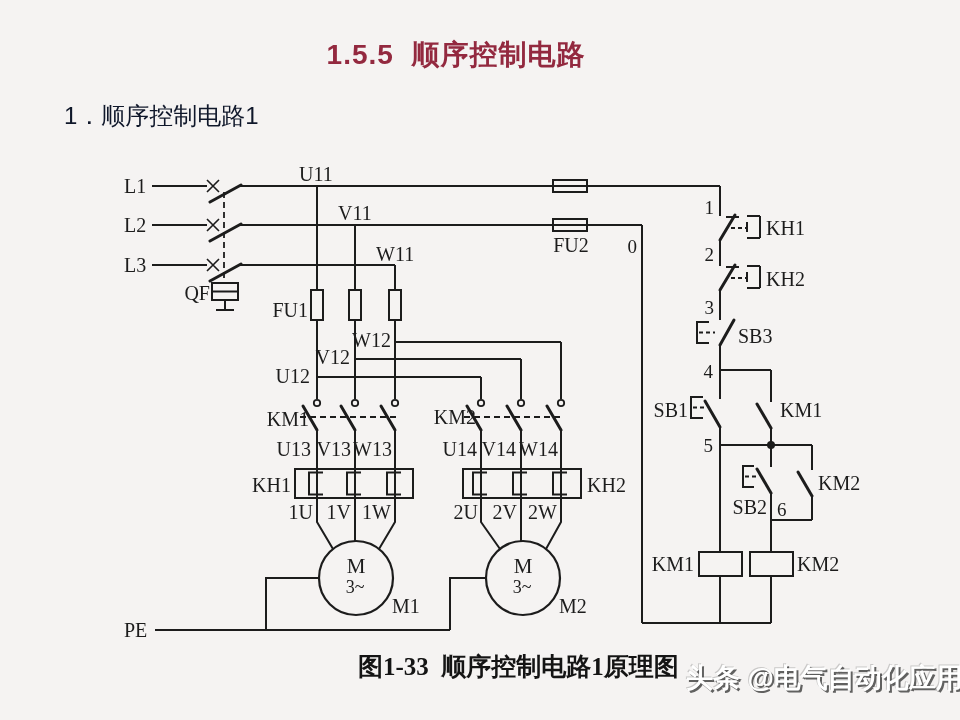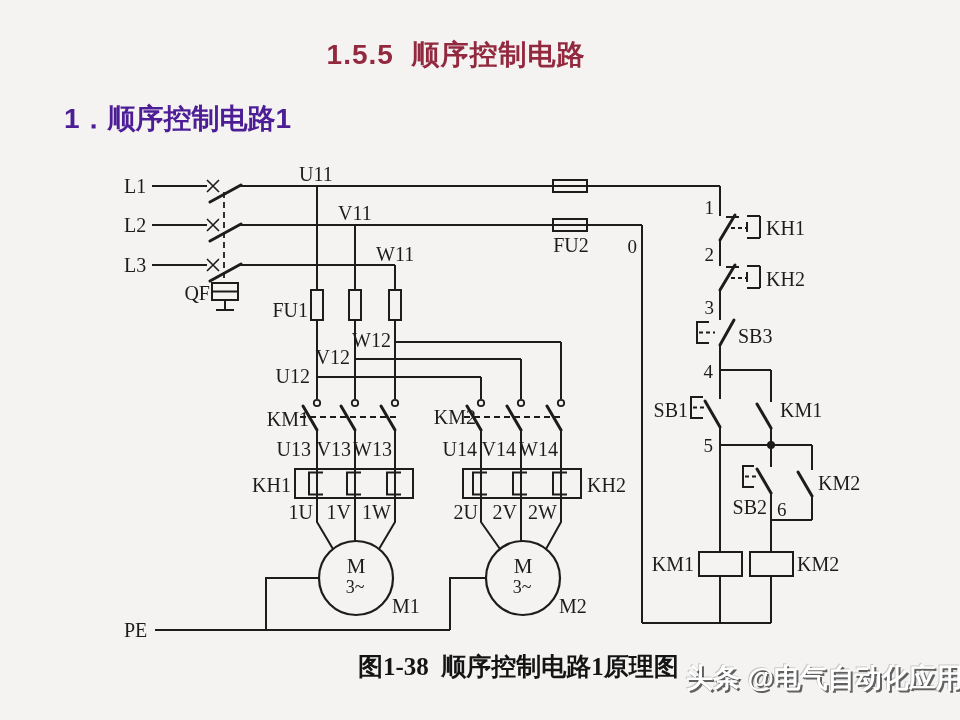--- a/index.html
+++ b/index.html
@@ -1,22 +1,22 @@
 <!DOCTYPE html>
 <html><head>
 <meta charset="utf-8">
 <style>
   html,body{margin:0;padding:0;}
   body{width:960px;height:720px;background:#f5f3f2;position:relative;overflow:hidden;
        font-family:"Liberation Sans","DejaVu Sans",sans-serif;}
   .stage{position:absolute;inset:0;width:960px;height:720px;}
   .title{position:absolute;top:36px;left:0;width:912px;text-align:center;
          font-size:28px;font-weight:bold;color:#93293f;letter-spacing:1px;white-space:pre;}
-  .subtitle{position:absolute;top:100px;left:64px;font-size:28px;font-weight:bold;
-            color:#4c1d95;white-space:pre;}
+  .subtitle{position:absolute;top:100px;left:64px;font-size:24px;font-weight:normal;
+            color:#0f172a;white-space:pre;}
   .caption{position:absolute;top:650px;left:358px;font-size:25px;font-weight:600;
            color:#141414;font-family:"Liberation Serif","DejaVu Serif",serif;white-space:pre;}
   .wm-back{position:absolute;top:638px;left:778px;font-size:25px;font-weight:bold;
            color:#9a9593;opacity:.5;white-space:pre;}
   .wm-front{position:absolute;top:660px;left:686px;font-size:27px;font-weight:bold;
             color:#ffffff;white-space:pre;
             text-shadow:2px 2px 0 rgba(70,70,70,.85),-1px -1px 0 rgba(120,120,120,.35);}
   svg{position:absolute;inset:0;}
   svg text{font-family:"Liberation Serif","DejaVu Serif",serif;font-size:20px;fill:#1c1c1c;}
   svg text.num{font-size:19px;}
@@ -234,15 +234,15 @@
     <text x="766" y="286">KH2</text>
     <text x="738" y="343">SB3</text>
     <text class="t-end" x="688" y="417">SB1</text>
     <text x="780" y="417">KM1</text>
     <text class="t-end" x="767" y="514">SB2</text>
     <text x="818" y="490">KM2</text>
     <text class="t-end" x="694" y="571">KM1</text>
     <text x="797" y="571">KM2</text>
   </svg>
 
-  <div class="caption">图1-38  顺序控制电路1原理图</div>
+  <div class="caption">图1-33  顺序控制电路1原理图</div>
   <div class="wm-front">头条 @电气自动化应用</div>
 </div>
 
 </body></html>

